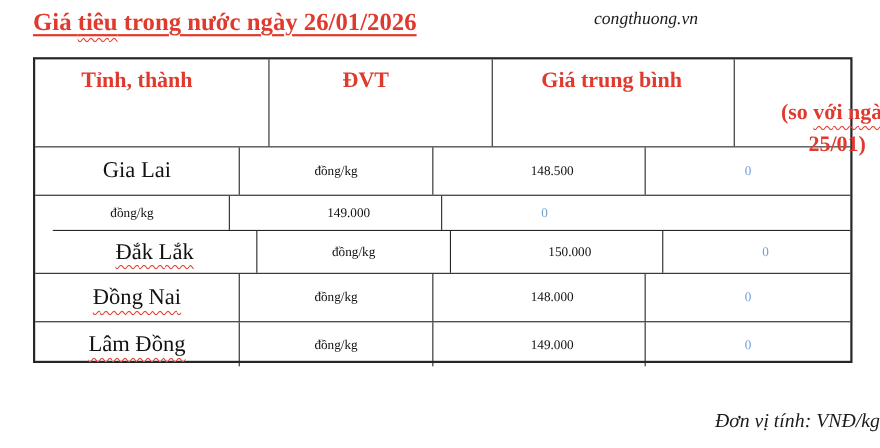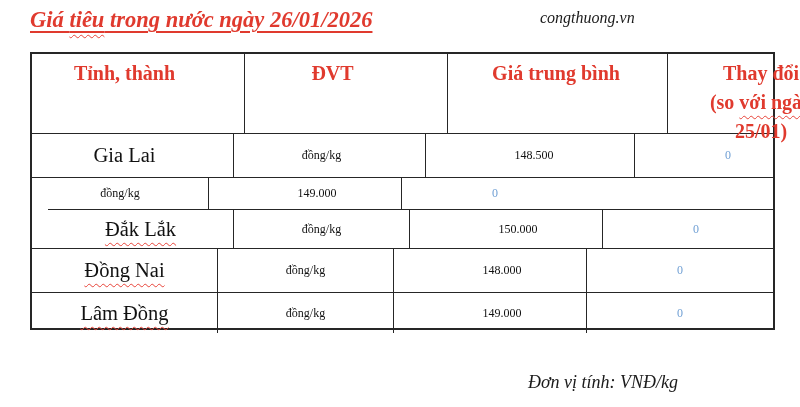--- a/index.html
+++ b/index.html
@@ -7,21 +7,20 @@
     width:800px;height:407px;position:relative;overflow:hidden;
     font-family:"Liberation Serif","DejaVu Serif",serif;
     color:#111;
   }
   
   .title{
     position:absolute;left:30px;top:7px;
     font-size:22.5px;font-weight:bold;color:#e03a2e;
     text-decoration:underline;text-decoration-thickness:2px;text-underline-offset:4px;
     white-space:nowrap;
-    font-style:italic;
   }
   .squiggle{
     text-decoration-line:underline;
     text-decoration-style:wavy;
     text-decoration-color:#e8443a;
     text-decoration-thickness:1px;
     text-underline-offset:6px;
   }
   .title .squiggle{text-underline-offset:7px;}
   .site{
@@ -44,49 +43,49 @@
   .cell:first-child{border-left:none;}
   .c1{width:185px;}
   .c2{width:176px;}
   .c3{width:193px;padding-left:24px;}
   .c4{width:187px;}
   .hrow{height:79px;gap:27px;}
   .hcell{
     align-items:flex-start;padding-top:5px;line-height:29px;
     font-weight:bold;color:#e03a2e;font-size:20px;
   }
-  .drow:nth-child(2){height:43px;gap:16px;}
+  .drow:nth-child(2){height:43px;}
   .drow:nth-child(3){height:31px;}
   .drow:nth-child(4){height:38px;margin-left:16px;}
   .drow:nth-child(5){height:43px;}
   .drow:nth-child(6){height:40px;}
   .province{font-size:20.5px;}
   .change{color:#6f9fd4;}
   
   .footer{
     position:absolute;left:0;right:0;top:372px;
-    text-align:right;padding-right:122px;
+    text-align:right;
     font-size:18px;font-style:italic;color:#1a1a1a;
   }
 </style>
 </head>
 <body>
 
 <div class="title"><span>Giá </span><span class="squiggle">tiêu</span><span> trong nước ngày 26/01/2026</span></div>
 
 <div class="site">congthuong.vn</div>
 
 <div class="tbl">
   <div class="row hrow">
     <div class="cell hcell c1">Tỉnh, thành</div>
     <div class="cell hcell c2">ĐVT</div>
     <div class="cell hcell c3">Giá trung bình</div>
     <div class="cell hcell c4">
       <div>
-        <span>Thay đổi</span><br>
+        <br>
         <span>(so </span><span class="squiggle">với ngày</span><br>
         <span>25/01)</span>
       </div>
     </div>
   </div>
 
   <div class="row drow">
     <div class="cell c1 province">Gia Lai</div>
     <div class="cell c2">đồng/kg</div>
     <div class="cell c3">148.500</div>

